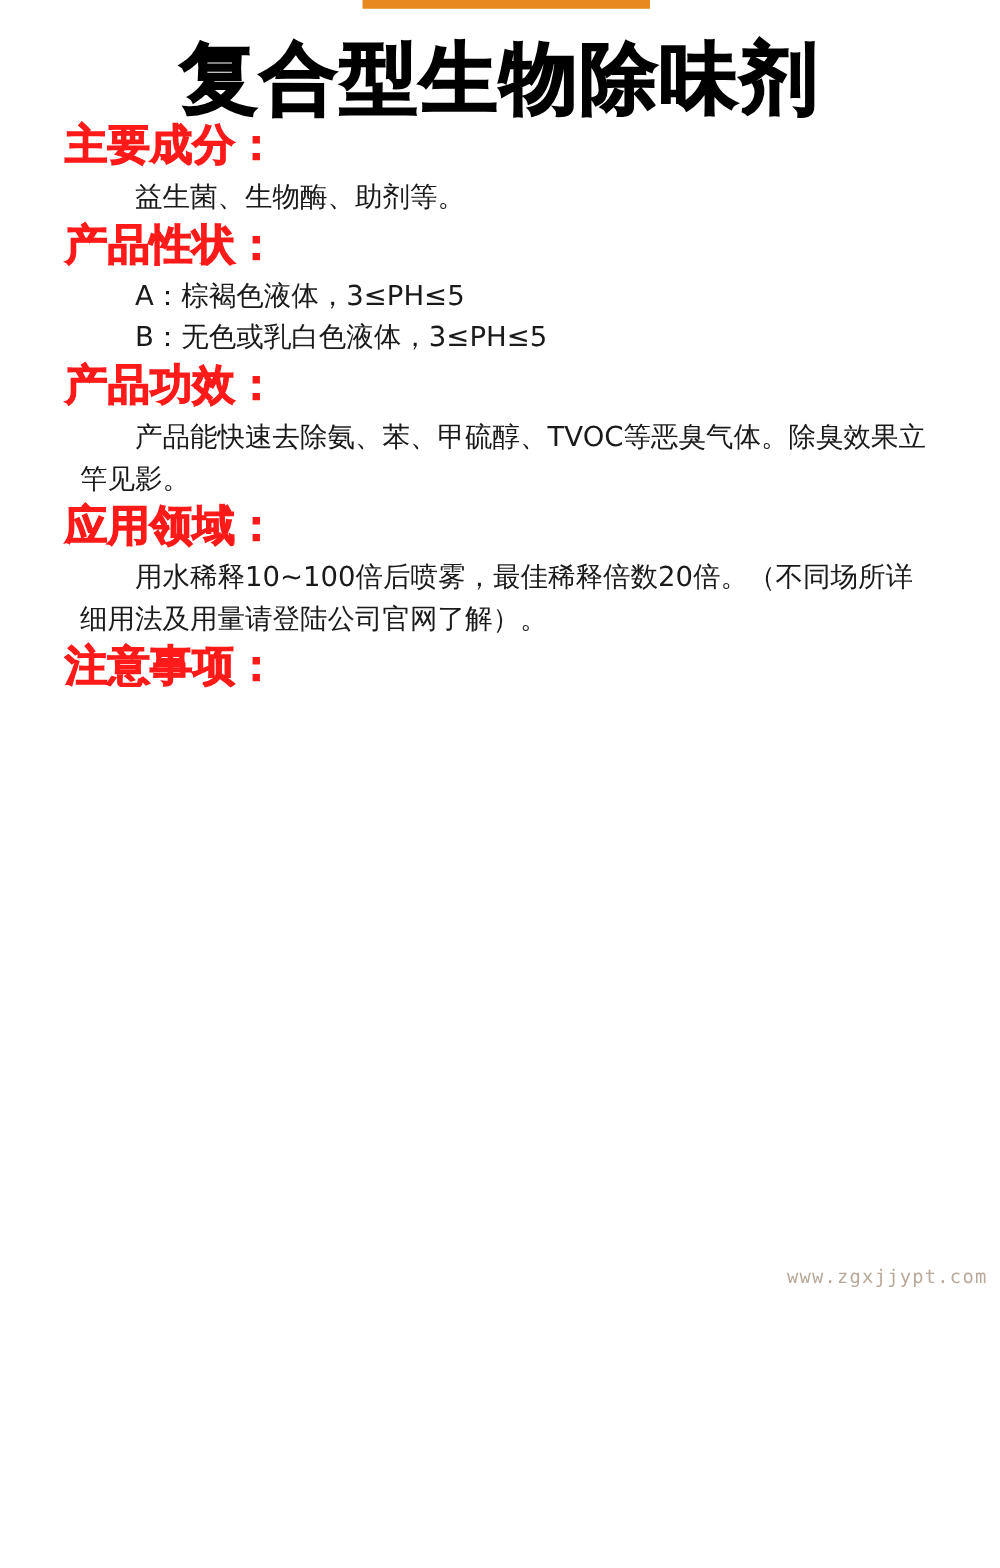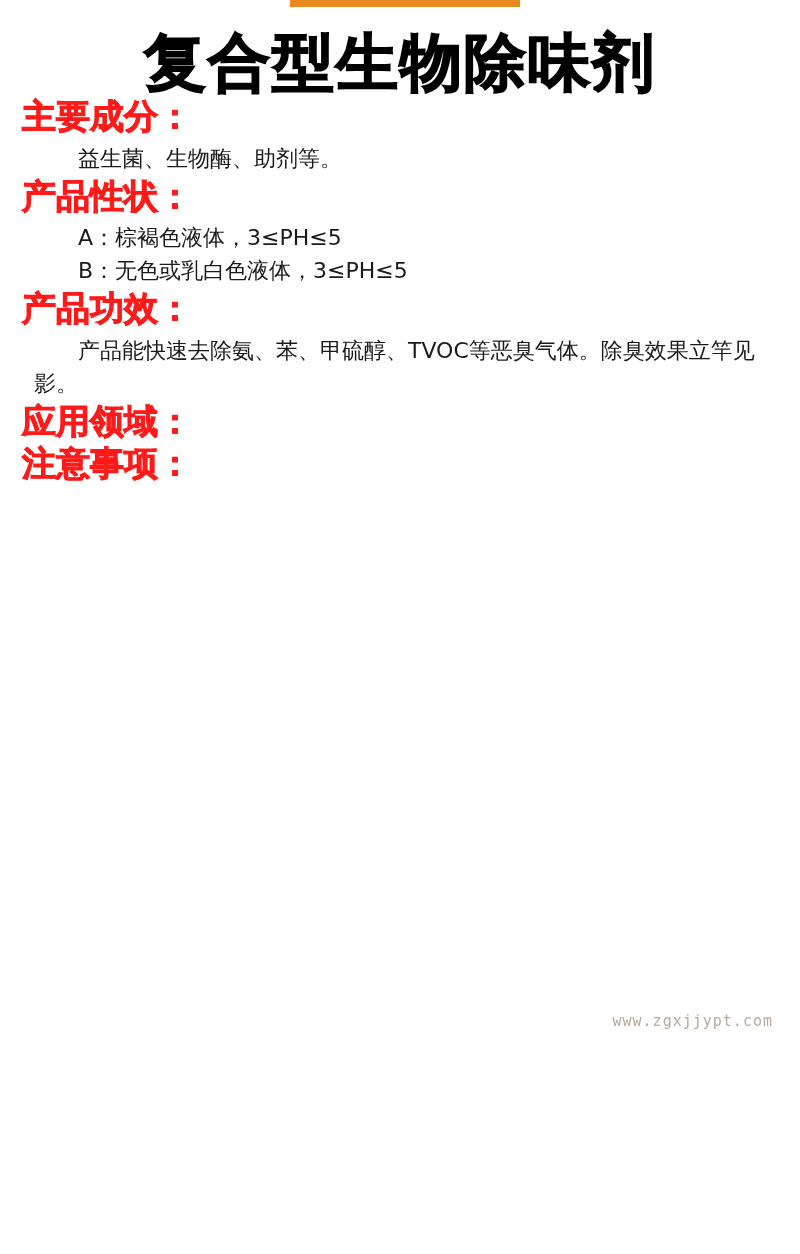--- a/index.html
+++ b/index.html
@@ -13,21 +13,21 @@
     font-family: "DejaVu Sans", "Liberation Sans", sans-serif;
     color: #1a1a1a;
     position: relative;
     overflow: hidden;
   }
   .page {
     position: relative;
     width: 800px;
     height: 1040px;
     box-sizing: border-box;
-    padding: 0 8px;
+    padding: 0 38px;
   }
   
   .top-stripe {
     position: absolute;
     top: 0;
     left: 290px;
     width: 230px;
     height: 7px;
     background: #e8891f;
   }
@@ -64,21 +64,21 @@
   }
   .indent {
     text-indent: 2em;
   }
   .list-line {
     display: block;
     text-indent: 2em;
   }
   .watermark {
     position: absolute;
-    right: 27px;
+    right: 10px;
     bottom: 10px;
     font-size: 15px;
     color: #b9a99a;
     font-family: "DejaVu Sans Mono", "Liberation Mono", monospace;
     letter-spacing: 1px;
   }
 </style>
 </head>
 <body>
 
@@ -106,20 +106,21 @@
   <div class="section">
     <div class="sec-head">产品功效：</div>
     <div class="sec-body indent">产品能快速去除氨、苯、甲硫醇、TVOC等恶臭气体。除臭效果立竿见影。</div>
   </div>
 
   <div class="section">
     <div class="sec-head">应用领域：</div>
   </div>
 
   <div class="section">
+    <div class="sec-body indent">用水稀释10~100倍后喷雾，最佳稀释倍数20倍。（不同场所详细用法及用量请登陆公司官网了解）。</div>
   </div>
 
   <div class="section">
     <div class="sec-head">注意事项：</div>
   </div>
 
   <div class="watermark">www.zgxjjypt.com</div>
 
 </div>
 

